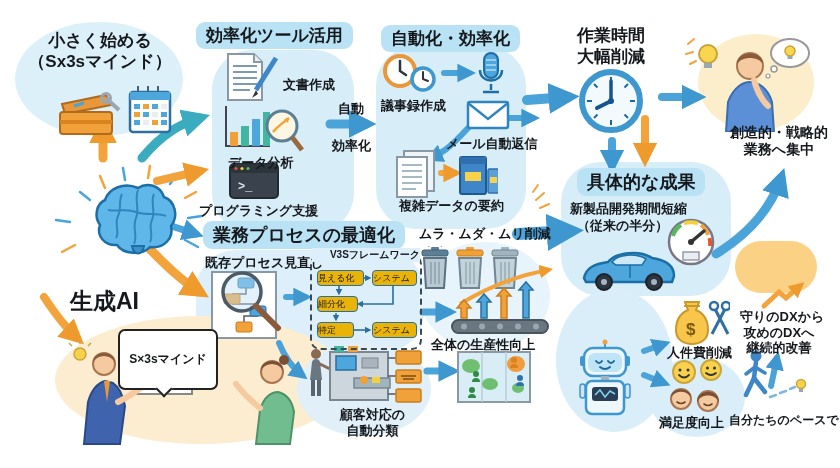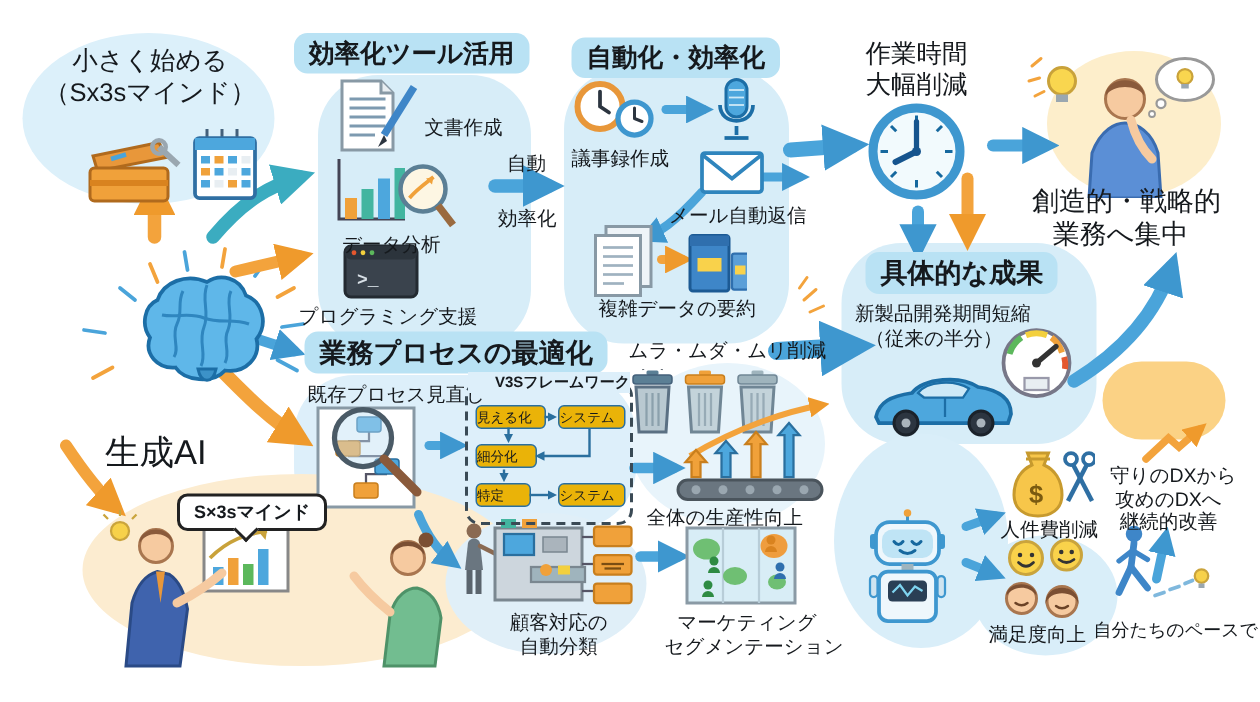--- a/index.html
+++ b/index.html
@@ -2,32 +2,32 @@
 <html><head>
 <meta charset="utf-8">
 <style>
   html,body{margin:0;padding:0;background:#fff}
   #canvas{position:relative;width:840px;height:468px;background:#ffffff;overflow:hidden;
           font-family:"Liberation Sans","DejaVu Sans",sans-serif;color:#15191d}
   .blob{position:absolute;border-radius:50%;z-index:1}
   .rblob{position:absolute;border-radius:40px;z-index:1}
   .hdr{position:absolute;background:#b9e2f4;border-radius:9px;padding:2px 10px;font-weight:bold;
        font-size:17px;z-index:4;white-space:nowrap}
-  .lbl{position:absolute;font-weight:normal;font-size:13px;z-index:4;white-space:nowrap;line-height:1.2}
+  .lbl{position:absolute;font-weight:bold;font-size:13px;z-index:4;white-space:nowrap;line-height:1.2}
   .c{text-align:center}
   .big{font-size:17px;line-height:1.25}
   svg.icon{position:absolute;z-index:3}
   #arrows{position:absolute;left:0;top:0;z-index:2}
   .v3s{position:absolute;left:310px;top:254px;width:108px;height:92px;z-index:4;
        border:2px dashed #3a4a55;border-radius:10px}
   .v3s .t{position:absolute;left:0;right:0;top:-8px;text-align:right;font-size:10px;font-weight:bold;background:#ddeffa}
   .v3s .b{position:absolute;background:#eab308;border:1.5px solid #2a6f9e;border-radius:4px;
           font-size:9px;font-weight:normal;text-align:left;line-height:14px;height:14px}
   .bubble{position:absolute;left:118px;top:329px;width:96px;z-index:5;background:#fff;border:2px solid #222;
-          border-radius:7px;font-size:12px;font-weight:bold;text-align:center;padding:2px 0}
+          border-radius:7px;font-size:12px;font-weight:bold;text-align:center;padding:20px 0}
   .bubble:after{content:"";position:absolute;left:38px;bottom:-7px;width:10px;height:10px;background:#fff;
           border-right:2px solid #222;border-bottom:2px solid #222;transform:rotate(45deg)}
 </style>
 </head>
 <body>
 
 <div id="canvas">
 
   <div class="blob" style="left:15px;top:22px;width:168px;height:114px;background:#dcf0fa"></div>
   <div class="rblob" style="left:212px;top:50px;width:142px;height:183px;background:#d7edf8"></div>
@@ -265,21 +265,21 @@
     <ellipse cx="92" cy="17" rx="19" ry="14" fill="#fff" stroke="#999" stroke-width="2"></ellipse>
     <circle cx="92" cy="15" r="5" fill="#f9d64f" stroke="#c9a23a" stroke-width="1.5"></circle>
     <rect x="89.5" y="20" width="5" height="3" fill="#9aa7b0"></rect>
     <circle cx="76" cy="33" r="3" fill="#fff" stroke="#999" stroke-width="1.5"></circle>
     <circle cx="70" cy="40" r="2" fill="#fff" stroke="#999" stroke-width="1.2"></circle>
     <path d="M28,96 L30,66 C36,50 46,46 52,46 C60,46 70,52 74,66 L76,96 Z" fill="#5b8fd6" stroke="#3a6cb0" stroke-width="2"></path>
     <circle cx="52" cy="30" r="13" fill="#f6caa0" stroke="#a9764f" stroke-width="2"></circle>
     <path d="M39,28 C39,14 65,14 65,28 C60,20 44,20 39,28 Z" fill="#8a5a3b"></path>
     <path d="M70,70 C62,62 58,52 56,44" stroke="#f6caa0" stroke-width="6" fill="none" stroke-linecap="round"></path>
   </svg>
-  <div class="lbl c" style="left:688px;top:124px;width:118px;font-size:18px">
+  <div class="lbl c" style="left:720px;top:124px;width:118px;font-size:14px">
     <span>創造的・戦略的</span><br>
     <span>業務へ集中</span>
   </div>
 
   <div class="hdr" style="left:577px;top:168px;font-size:18px">具体的な成果</div>
   <div class="lbl" style="left:570px;top:201px">新製品開発期間短縮</div>
   <div class="lbl" style="left:577px;top:218px">（従来の半分）</div>
   <svg class="icon" style="left:578px;top:238px" width="104" height="54" viewBox="0 0 104 54">
     <path d="M6,40 C8,30 16,26 30,24 C38,14 62,12 74,20 C88,22 96,28 96,38 L94,44 L8,44 Z" fill="#4da7dd" stroke="#1c6ea6" stroke-width="2.5"></path>
     <path d="M34,24 C40,16 58,15 68,21 L64,27 L38,27 Z" fill="#cde9f7" stroke="#1c6ea6" stroke-width="1.5"></path>
@@ -477,24 +477,20 @@
       </g>
     <g>
         <circle cx="16" cy="42" r="3" fill="#2e8b43"></circle>
         <path d="M12,50 a4,4 0 0 1 8,0 Z" fill="#2e8b43"></path>
       </g>
     <g>
         <circle cx="64" cy="30" r="3" fill="#2f6fae"></circle>
         <path d="M60,38 a4,4 0 0 1 8,0 Z" fill="#2f6fae"></path>
       </g>
   </svg>
-  <div class="lbl c" style="left:443px;top:407px;width:110px">
-    <span>マーケティング</span><br>
-    <span>セグメンテーション</span>
-  </div>
 
   <svg class="icon" style="left:578px;top:338px" width="60" height="86" viewBox="0 0 60 86">
     <line x1="27" y1="10" x2="27" y2="4" stroke="#3e97cf" stroke-width="2"></line>
     <circle cx="27" cy="4" r="2.5" fill="#f0a13a"></circle>
     <rect x="2" y="18" width="5" height="10" rx="2" fill="#3e97cf"></rect>
       <rect x="47" y="18" width="5" height="10" rx="2" fill="#3e97cf"></rect>
     <rect x="6" y="10" width="42" height="28" rx="9" fill="#eef7fc" stroke="#3e97cf" stroke-width="2.5"></rect>
     <rect x="10" y="15" width="34" height="19" rx="7" fill="#bfe4f5"></rect>
     <path d="M18,23 q3,4 6,0" stroke="#16689e" stroke-width="2" fill="none" stroke-linecap="round"></path>
     <path d="M30,23 q3,4 6,0" stroke="#16689e" stroke-width="2" fill="none" stroke-linecap="round"></path>

